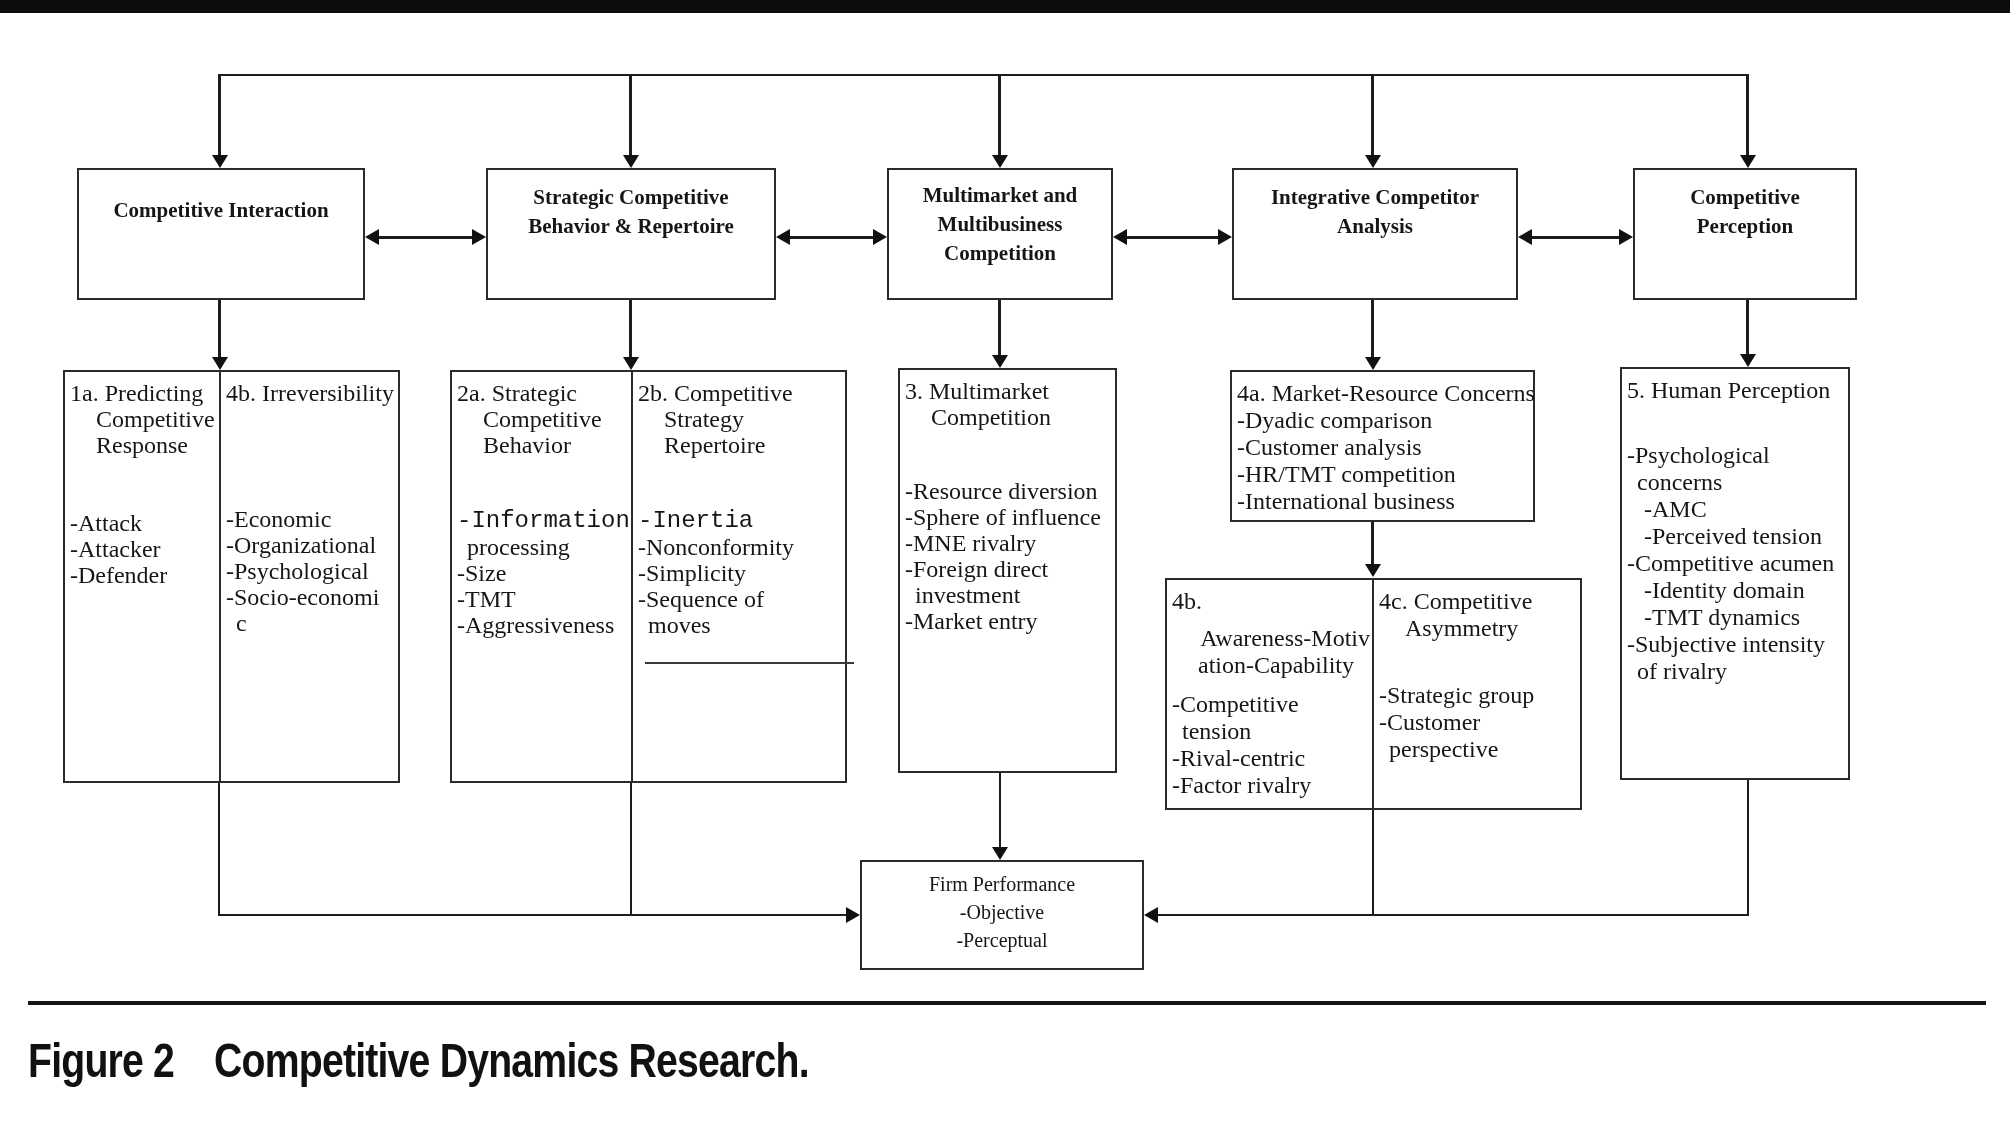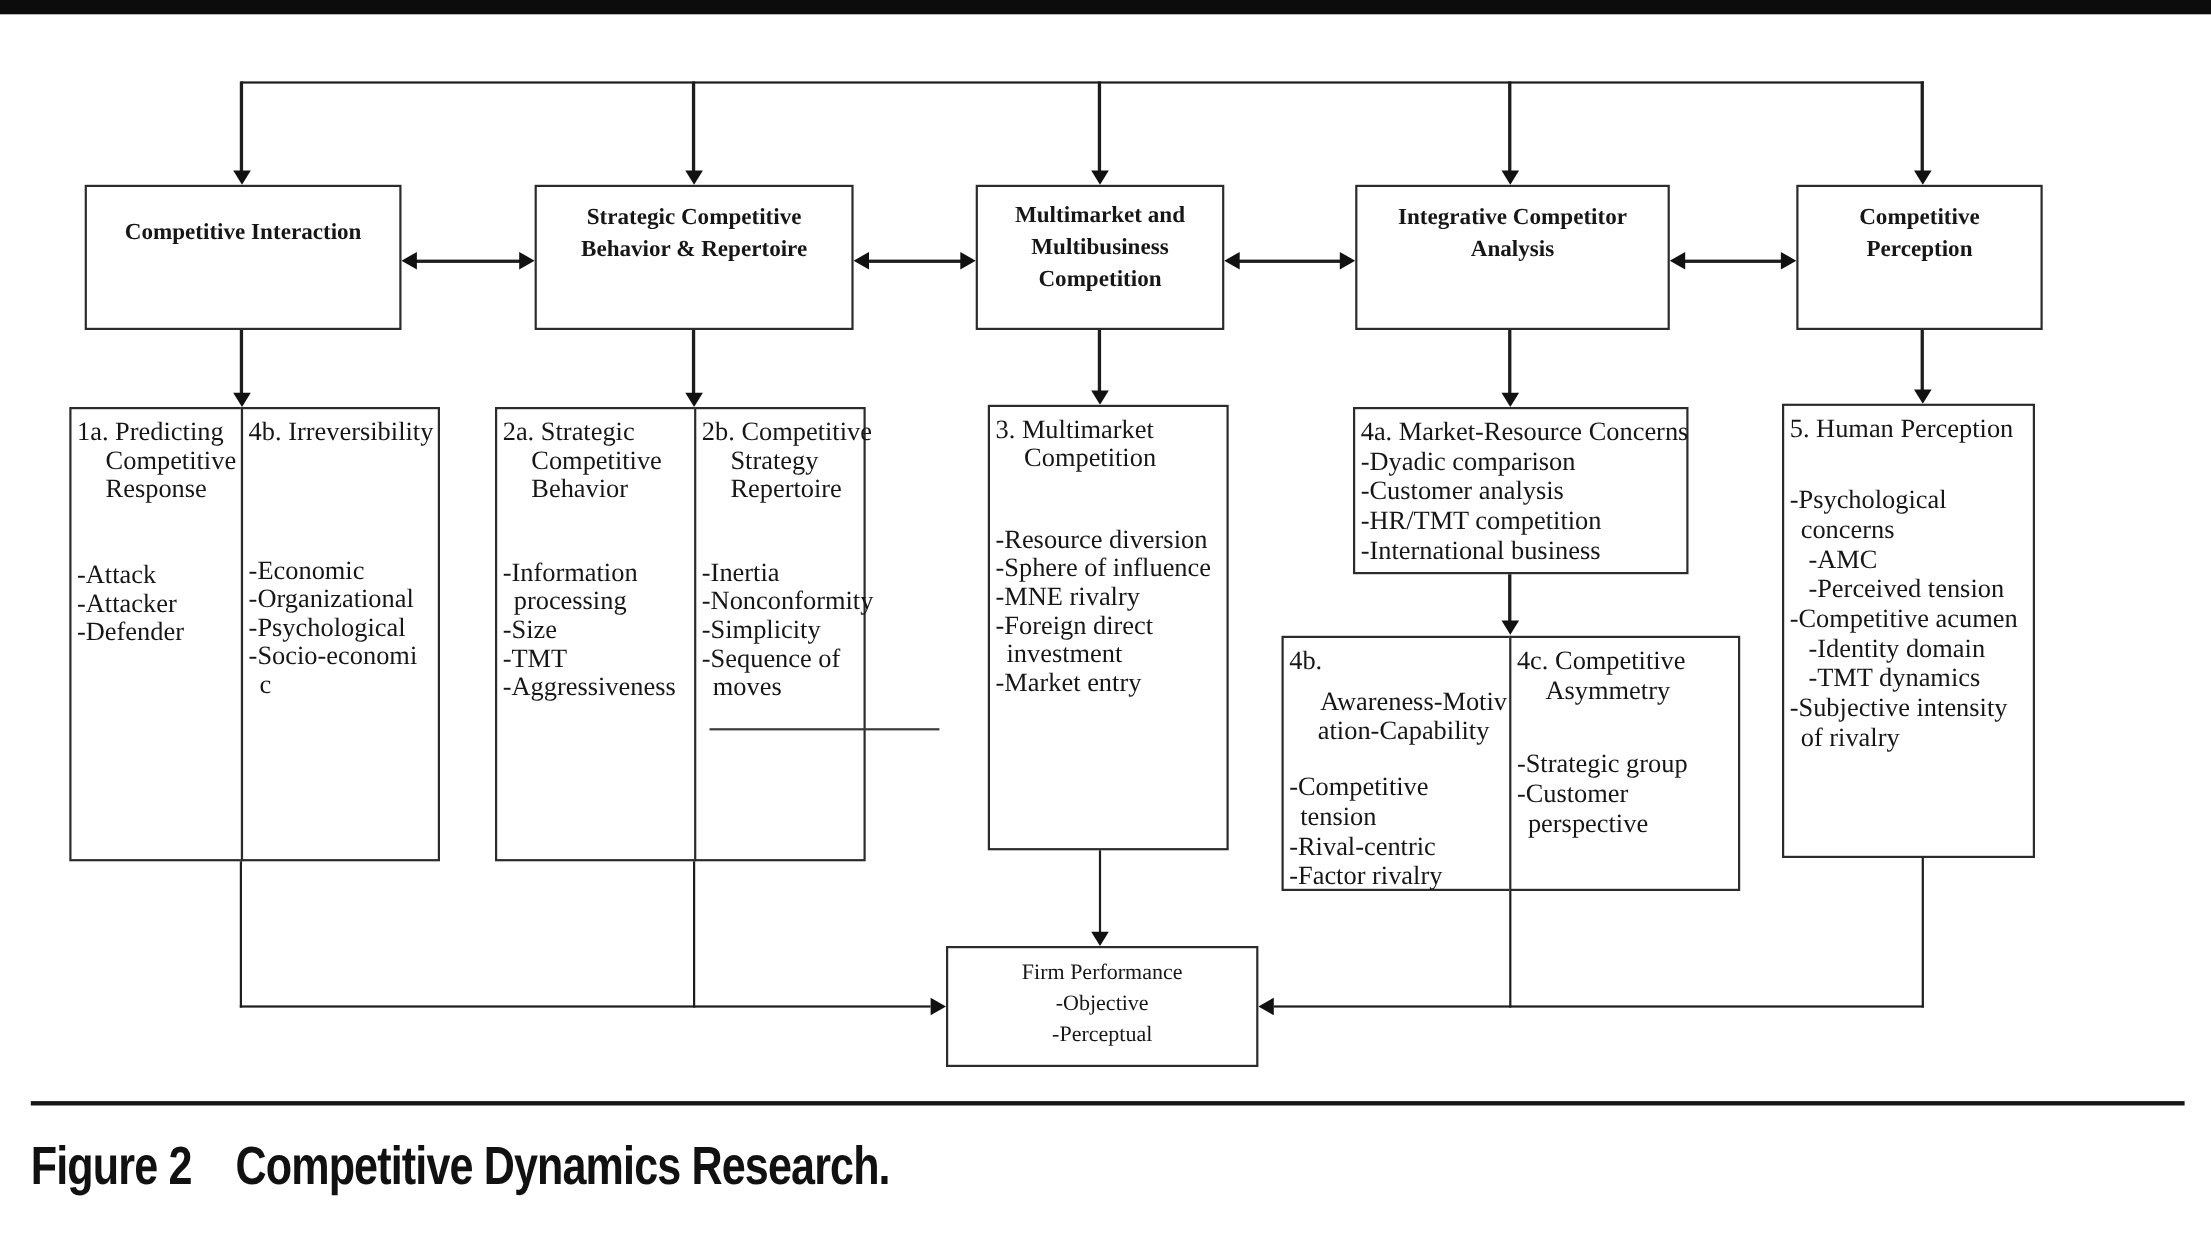--- a/index.html
+++ b/index.html
@@ -8,22 +8,22 @@
   .bar{position:absolute;left:0;top:0;width:2010px;height:13px;background:#0c0c0c;}
   .l{position:absolute;background:#1d1d1d;}
   .box{position:absolute;box-sizing:border-box;border:2px solid #2b2b2b;background:#ffffff;}
   .tbox{font-weight:bold;font-size:21px;line-height:29px;text-align:center;}
   .dbox{font-size:24px;line-height:26px;padding:8px 2px 0 5px;}
   .lh27 .ln{line-height:27px;}
   .ln{white-space:nowrap;}
   .i1{padding-left:10px;}   
   .i2{padding-left:26px;}   
   .i3{padding-left:17px;}   
-  .g10{margin-top:10px;text-align:right;} .g12{margin-top:24px;} .g38{margin-top:38px;}
-  .g40{margin-top:40px;} .g48{margin-top:48px;} .g50{margin-top:50px;}
+  .g10{margin-top:10px;text-align:right;} .g12{margin-top:12px;} .g38{margin-top:38px;}
+  .g40{margin-top:40px;} .g48{margin-top:48px;} .g50{margin-top:50px;font-family:Liberation Mono, monospace;}
   .g52{margin-top:52px;} .g100{margin-top:100px;}
   
   .ah{position:absolute;width:0;height:0;}
   .ah-down{border-left:8px solid transparent;border-right:8px solid transparent;border-top:13px solid #111;}
   .ah-right{border-top:8px solid transparent;border-bottom:8px solid transparent;border-left:14px solid #111;}
   .ah-left{border-top:8px solid transparent;border-bottom:8px solid transparent;border-right:14px solid #111;}
   
   .fp{font-size:20px;line-height:28px;text-align:center;padding-top:8px;}
   
   .caption{position:absolute;left:28px;top:1032px;display:flex;gap:50px;
@@ -119,21 +119,21 @@
   <div class="box dbox" style="left:450px;top:370px;width:183px;height:413px;">
     <div class="ln">2a. Strategic</div>
     <div class="ln i2">Competitive</div>
     <div class="ln i2">Behavior</div>
     <div class="ln g50">-Information</div>
     <div class="ln i1">processing</div>
     <div class="ln">-Size</div>
     <div class="ln">-TMT</div>
     <div class="ln">-Aggressiveness</div>
   </div>
-  <div class="box dbox" style="left:631px;top:370px;width:156px;height:413px;">
+  <div class="box dbox" style="left:631px;top:370px;width:216px;height:413px;">
     <div class="ln">2b. Competitive</div>
     <div class="ln i2">Strategy</div>
     <div class="ln i2">Repertoire</div>
     <div class="ln g50">-Inertia</div>
     <div class="ln">-Nonconformity</div>
     <div class="ln">-Simplicity</div>
     <div class="ln">-Sequence of</div>
     <div class="ln i1">moves</div>
   </div>
 

